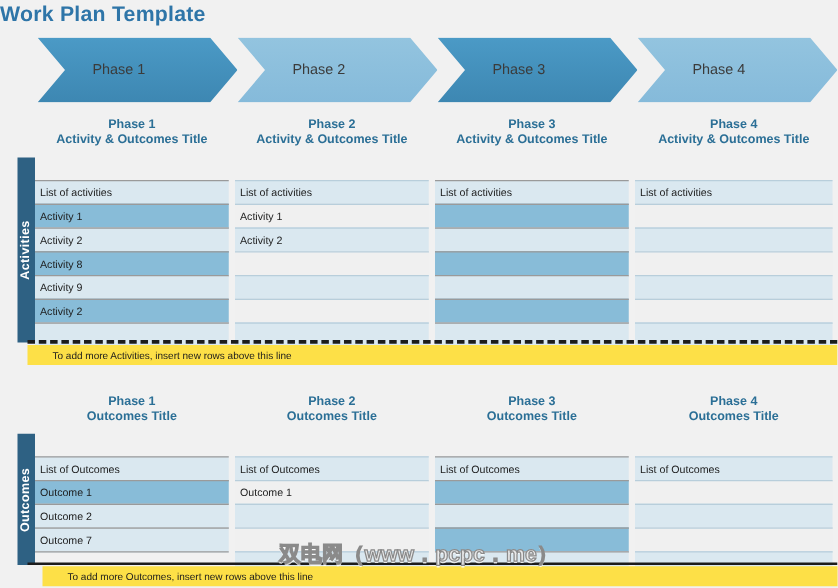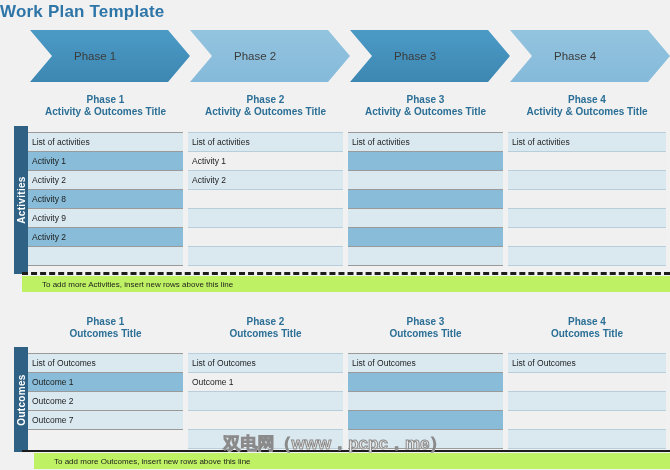--- a/index.html
+++ b/index.html
@@ -64,40 +64,40 @@
     box-sizing:border-box;
     height:20px;
     border-top:1px solid #9a9a9a;
     border-bottom:1px solid #9a9a9a;
     font-size:8.5px;
     color:#1c1c1c;
     display:flex;align-items:center;
     padding-left:4px;
     margin-top:-1px;
   }
-  .cell.first{margin-top:4px;}
+  .cell.first{margin-top:16px;}
   .c-lightblue{background:#dae8f0;}
   .c-blue{background:#88bcd8;}
   .c-gray{background:#f0f0f0;}
   .col.thin .cell{border-color:#b8cedb;}
 
   
   .dashed{
     position:absolute;height:0;
     border-top:3px dashed #1c1c1c;
   }
   .solidline{
     position:absolute;height:0;
     border-top:2px solid #1c1c1c;
   }
 
   
   .note{
     position:absolute;
-    background:#bef264;
+    background:#fde047;
     font-size:8px;color:#1c1c1c;
     display:flex;align-items:center;
     padding-left:20px;
     box-sizing:border-box;
   }
 
   
   .watermark{
     position:absolute;left:0;top:432px;width:670px;
     text-align:center;

